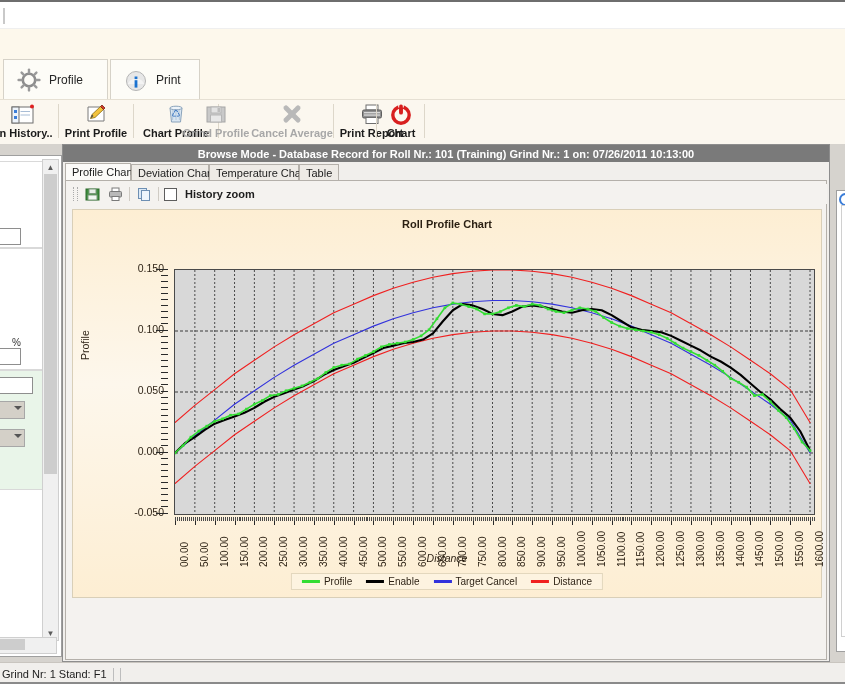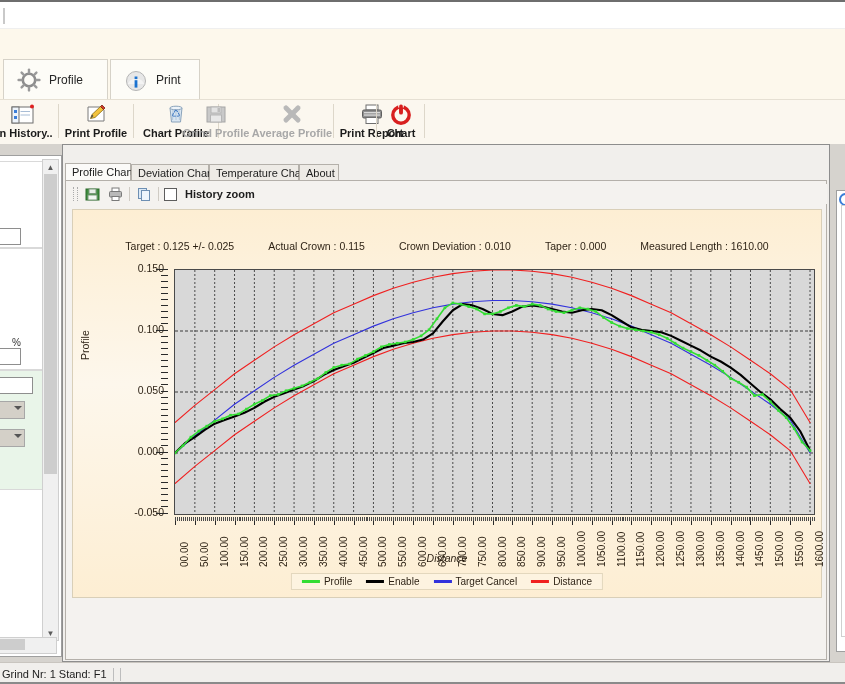--- a/index.html
+++ b/index.html
@@ -240,21 +240,21 @@
 
 <div class="cmd disabled" style="left:252px;width:80px;">
   <span class="cmd-ico">
     <svg width="24" height="22" viewBox="0 0 24 22">
       <g stroke="#b9b9b9" stroke-width="5" stroke-linecap="round">
         <line x1="6" y1="5" x2="18" y2="17"></line>
         <line x1="18" y1="5" x2="6" y2="17"></line>
       </g>
     </svg>
   </span>
-  <span class="cmd-lbl">Average Profile</span>
+  <span class="cmd-lbl">Cancel Average</span>
 </div>
 <div class="cmd-sep" style="left:333px;"></div>
 
 <div class="cmd" style="left:335px;width:73px;">
   <span class="cmd-ico">
     <svg width="24" height="22" viewBox="0 0 24 22">
       <rect x="6" y="2" width="12" height="5" fill="#ffffff" stroke="#6f6f6f"></rect>
       <rect x="2.5" y="7" width="19" height="8" rx="1.5" fill="#8f8f8f" stroke="#5e5e5e"></rect>
       <rect x="4" y="9" width="16" height="1.3" fill="#d9d9d9"></rect>
       <rect x="4" y="11.4" width="16" height="1.3" fill="#d9d9d9"></rect>
@@ -305,33 +305,34 @@
     <div id="lp-vthumb"></div>
     <div class="sb-arrow" style="bottom:0;">▼</div>
   </div>
   <div id="lp-hscroll">
     <div id="lp-hthumb"></div>
   </div>
 </div>
 
 <div class="abs" id="child">
 
+  <div id="child-title">Browse Mode - Database Record for Roll Nr.: 101 (Training) Grind Nr.: 1 on: 07/26/2011 10:13:00</div>
 
   <div id="tabstrip">
     <div class="ptab sel" style="left:0;width:66px;">
       <span>Profile Chart</span>
     </div>
     <div class="ptab" style="left:66px;width:78px;">
       <span>Deviation Chart</span>
     </div>
     <div class="ptab" style="left:144px;width:90px;">
       <span>Temperature Chart</span>
     </div>
     <div class="ptab" style="left:234px;width:40px;">
-      <span>About</span>
+      <span>Table</span>
     </div>
   </div>
 
   <div id="tabpage">
 
     <div id="charttb">
       <span class="grip"></span>
       <span class="tbbtn">
         <svg width="15" height="15" viewBox="0 0 15 15">
           <rect x="1" y="2" width="13" height="11" fill="#3f8c3f" stroke="#2a6a2a"></rect>
@@ -352,28 +353,22 @@
           <rect x="1.5" y="1.5" width="8" height="10" fill="#dbe9f7" stroke="#6e8fb3"></rect>
           <rect x="4.5" y="3.5" width="8" height="10" fill="#eef5fc" stroke="#6e8fb3"></rect>
         </svg>
       </span>
       <span class="tbsep"></span>
       <span class="chk"></span>
       <span id="zoomlbl">History zoom</span>
     </div>
 
     <div id="chartbox">
-
-      <div id="chart-stats">
-        <span>Target : 0.125 +/- 0.025</span>
-        <span>Actual Crown : 0.115</span>
-        <span>Crown Deviation : 0.010</span>
-        <span>Taper : 0.000</span>
-        <span>Measured Length : 1610.00</span>
-      </div>
+      <div id="chart-title">Roll Profile Chart</div>
+
 
       <div id="ylabel">Profile</div>
       <div id="yticks">
           <div class="ytick" style="top: 0px; right: 4px;">0.150</div>
           <div class="ytick" style="top: 61px; right: 4px;">0.100</div>
           <div class="ytick" style="top: 122px; right: 4px;">0.050</div>
           <div class="ytick" style="top: 183px; right: 4px;">0.000</div>
           <div class="ytick" style="top: 244px; right: 4px;">-0.050</div>
           <div style="position: absolute; right: 0px; top: 250.5px; height: 1px; background: rgb(42, 42, 42); width: 12px;"></div>
           <div style="position: absolute; right: 0px; top: 244.4px; height: 1px; background: rgb(42, 42, 42); width: 7px;"></div>

